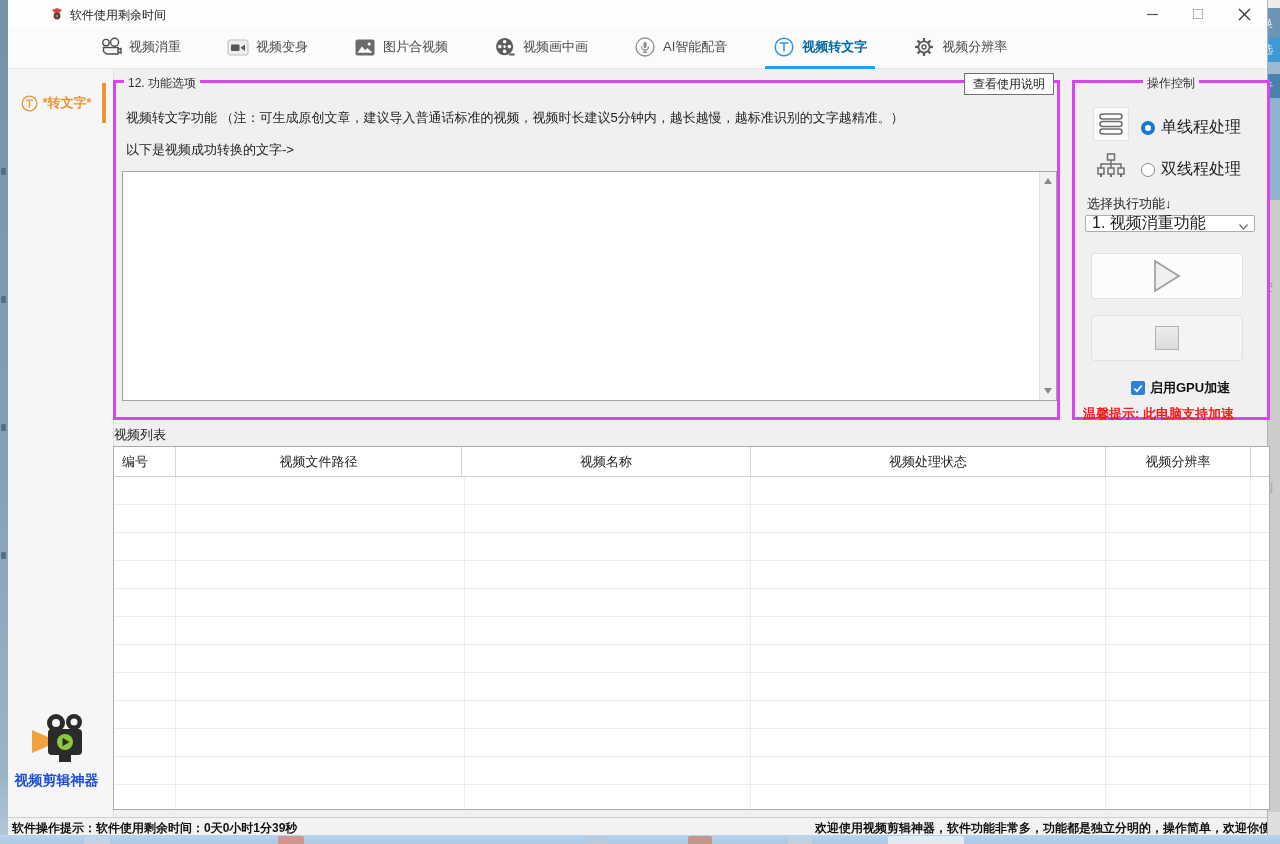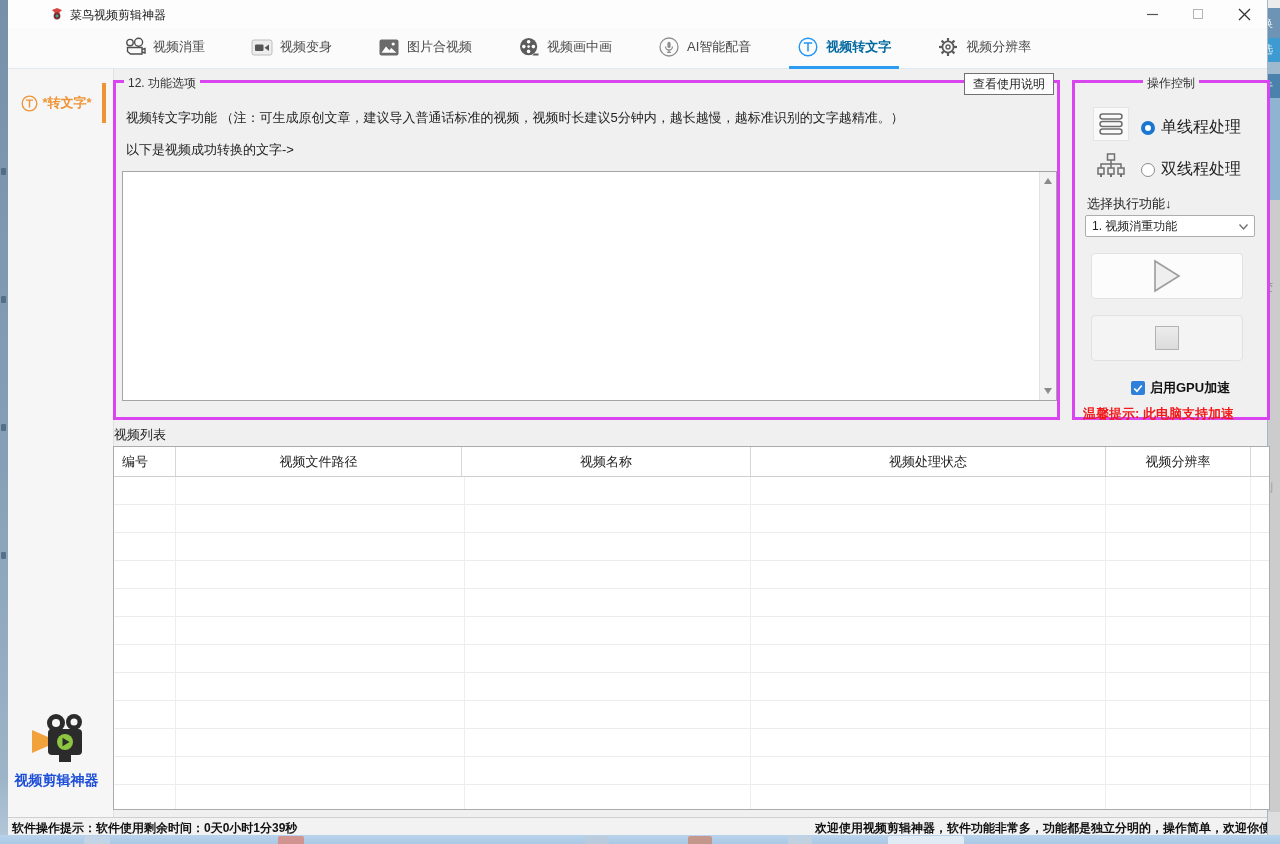--- a/index.html
+++ b/index.html
@@ -24,21 +24,21 @@
   
   .titlebar { position:absolute; left:0; top:0; width:100%; height:28px; background:#fdfdfd; display:flex; align-items:center; }
   .app-icon { position:absolute; left:42px; top:7px; width:14px; height:14px; }
   .app-title { position:absolute; left:62px; top:7px; font-size:12px; color:#222; }
   .win-controls { position:absolute; right:0; top:0; height:28px; display:flex; }
   .win-btn { width:46px; height:28px; display:flex; align-items:center; justify-content:center; color:#444; font-size:13px; cursor:default; }
   .win-btn svg { display:block; }
 
   
   .tabbar { position:absolute; left:0; top:28px; width:100%; height:41px; background:#fbfbfb;
-    border-bottom:1px solid #e2eaf1; display:flex; align-items:stretch; padding-left:108px; }
+    border-bottom:1px solid #e2eaf1; display:flex; align-items:stretch; padding-left:84px; }
   .tab { display:flex; align-items:center; gap:7px; padding:0 8px; margin-right:30px;
     font-size:13px; color:#4a4a4a; border-bottom:3px solid transparent; margin-bottom:-1px; }
   .tab .ticon { width:22px; height:20px; display:flex; align-items:center; justify-content:center; }
   .tab.active { color:#0369a1; border-bottom-color:#2b9cf2; font-weight:bold; }
 
   
   .sidebar { position:absolute; left:0; top:69px; width:106px; height:748px;
     background:#f6f6f6; border-right:1px solid #e0e0e0; }
   .side-item { position:absolute; left:0; top:16px; width:97px; height:36px; display:flex;
     align-items:center; justify-content:center; gap:4px; color:#ef9436; font-weight:bold; font-size:13px; }
@@ -64,22 +64,22 @@
   .arr.up { top:6px; border-bottom:6px solid #8a8a8a; }
   .arr.down { bottom:6px; border-top:6px solid #8a8a8a; }
 
   
   .ctl-icon { position:absolute; left:18px; width:36px; height:34px; display:flex; align-items:center; justify-content:center; }
   .ctl-icon.boxed { border:1px solid #e4e4e4; background:#fafafa; }
   .radio-row { position:absolute; left:66px; display:flex; align-items:center; gap:6px; font-size:16px; color:#222; }
   .radio { width:14px; height:14px; border-radius:50%; background:#fff; border:1px solid #8a8a8a; }
   .radio.sel { border:4px solid #1976d2; }
   .sel-label { position:absolute; left:12px; top:112px; font-size:13px; color:#222; }
-  .selectbox { position:absolute; left:10px; top:132px; width:170px; height:22px; background:#fff;
-    border:1px solid #adadad; border-radius:2px; font-size:12px; color:#222; display:flex; align-items:center; padding:0 6px; }
+  .selectbox { position:absolute; left:10px; top:132px; width:170px; height:17px; background:#fff;
+    border:1px solid #adadad; border-radius:2px; font-size:16px; color:#222; display:flex; align-items:center; padding:0 6px; }
   .selectbox .chev { position:absolute; right:6px; top:8px; }
   .big-btn { position:absolute; left:16px; width:152px; height:46px; background:#fcfcfc;
     border:1px solid #e1e1e1; border-radius:4px; display:flex; align-items:center; justify-content:center; }
   .big-btn.stop { background:#f4f4f4; }
   .stop-square { width:24px; height:24px; background:linear-gradient(180deg,#ececec,#dcdcdc); border:1px solid #b2b2b2; }
   .gpu-row { position:absolute; left:56px; top:296px; display:flex; align-items:center; gap:5px; font-size:13px; color:#111; font-weight:bold;}
   .checkbox { width:14px; height:14px; background:#2f80d9; border-radius:2px; display:flex; align-items:center; justify-content:center; }
   .gpu-tip { position:absolute; left:8px; top:322px; font-size:13px; color:#f21a1a; font-weight:bold; }
 
   
@@ -141,21 +141,21 @@
 </div>
 
 <div class="app-window">
 
   <div class="titlebar">
     <svg class="app-icon" viewBox="0 0 14 14">
       <path d="M2 3 L7 1 L12 3 L9 6 L5 6 Z" fill="#d64541"></path>
       <circle cx="7" cy="9" r="3.4" fill="#7a2f2b"></circle>
       <circle cx="7" cy="9" r="1.4" fill="#3aa7a0"></circle>
     </svg>
-    <span class="app-title">菜鸟视频剪辑神器</span>
+    <span class="app-title">软件使用剩余时间</span>
     <div class="win-controls">
       <div class="win-btn">
         <svg width="11" height="11" viewBox="0 0 11 11">
             <line x1="0" y1="5.5" x2="11" y2="5.5" stroke="#555" stroke-width="1.2"></line>
           </svg>
       </div>
       <div class="win-btn">
         <svg width="10" height="10" viewBox="0 0 10 10">
             <rect x="0.5" y="0.5" width="9" height="9" fill="none" stroke="#b5b5b5" stroke-width="1"></rect>
           </svg>

